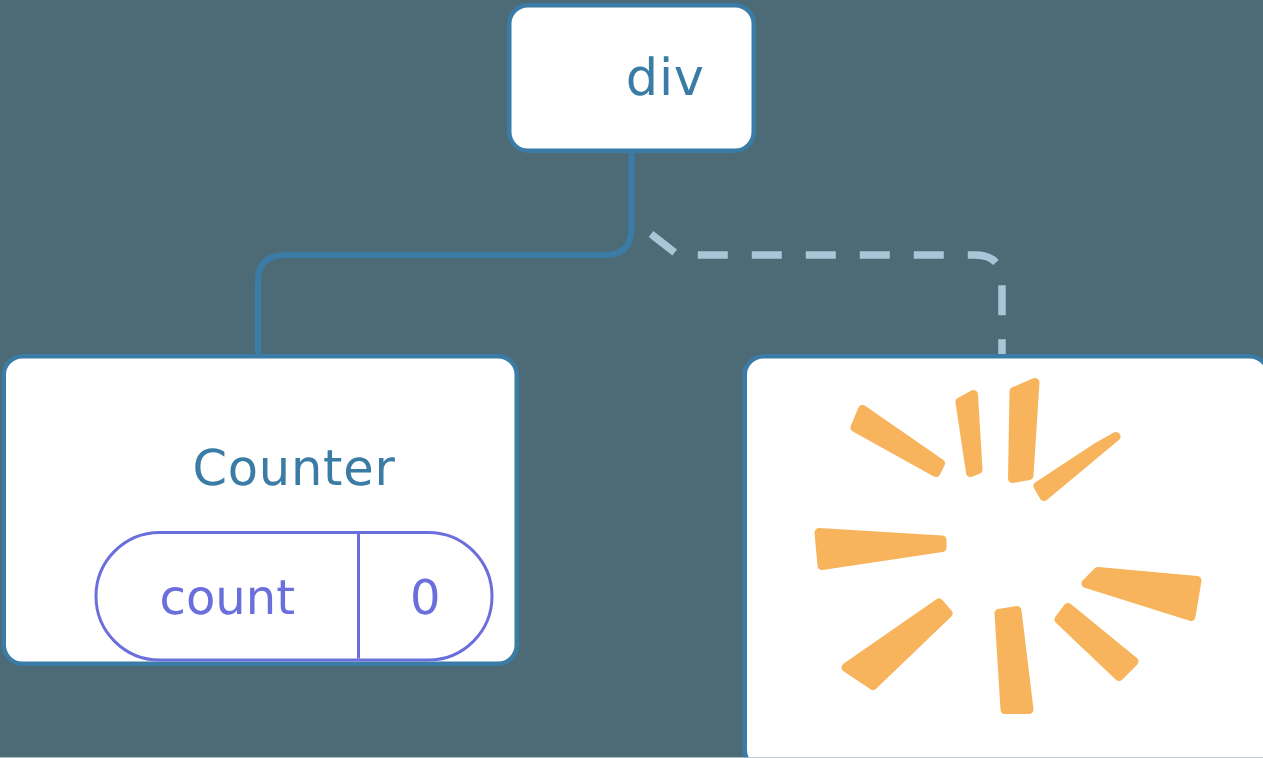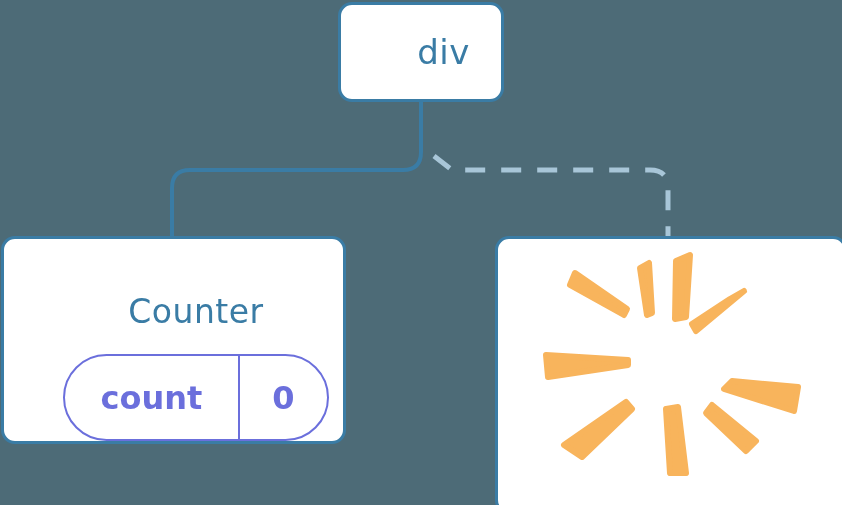--- a/index.html
+++ b/index.html
@@ -115,21 +115,21 @@
 
     <path d="M 434 156 L 452 170 L 650 170 Q 668 170 668 188 L 668 236" fill="none" stroke="#a8c6d8" stroke-width="5" stroke-linecap="butt" stroke-dasharray="20 16"></path>
   </svg>
 
   <div class="node-box" id="node-div" style="border-color: rgb(58, 124, 165); background: rgb(255, 255, 255);">
     <span class="node-title" style="color: rgb(58, 124, 165);">div</span>
   </div>
 
   <div class="node-box" id="node-counter" style="border-color: rgb(58, 124, 165); background: rgb(255, 255, 255);">
     <span class="node-title" style="color: rgb(58, 124, 165);">Counter</span>
-    <div class="state-pill" style="border-color: rgb(107, 111, 220); font-weight: bold;">
+    <div class="state-pill" style="border-color: rgb(107, 111, 220);">
       <span class="pill-key" style="color: rgb(107, 111, 220);">count</span>
       <span class="pill-divider" style="background: rgb(107, 111, 220);"></span>
       <span class="pill-val" style="color: rgb(107, 111, 220);">0</span>
     </div>
   </div>
 
   <div class="node-box" id="node-sparkle" style="border-color: rgb(58, 124, 165); background: rgb(255, 255, 255);">
     <svg id="sparkle-svg" viewBox="0 0 352 278" xmlns="http://www.w3.org/2000/svg">
       <g id="sparkle-group" transform="translate(176,134)">
           <polygon points="2,-112 16,-118 12,-56 1,-54" fill="#f8b45c" stroke="#f8b45c" stroke-width="6" stroke-linejoin="round"></polygon>

